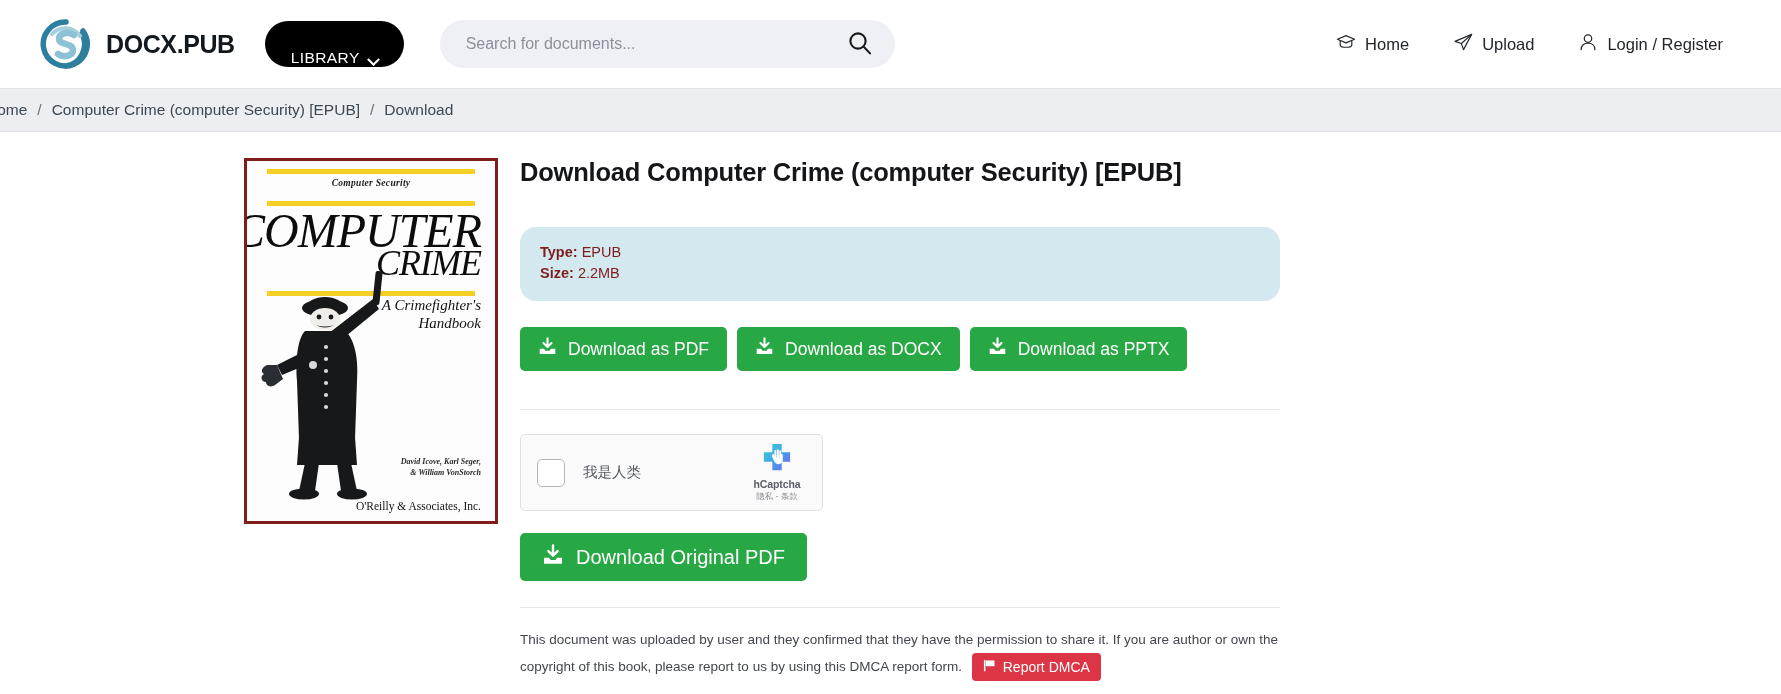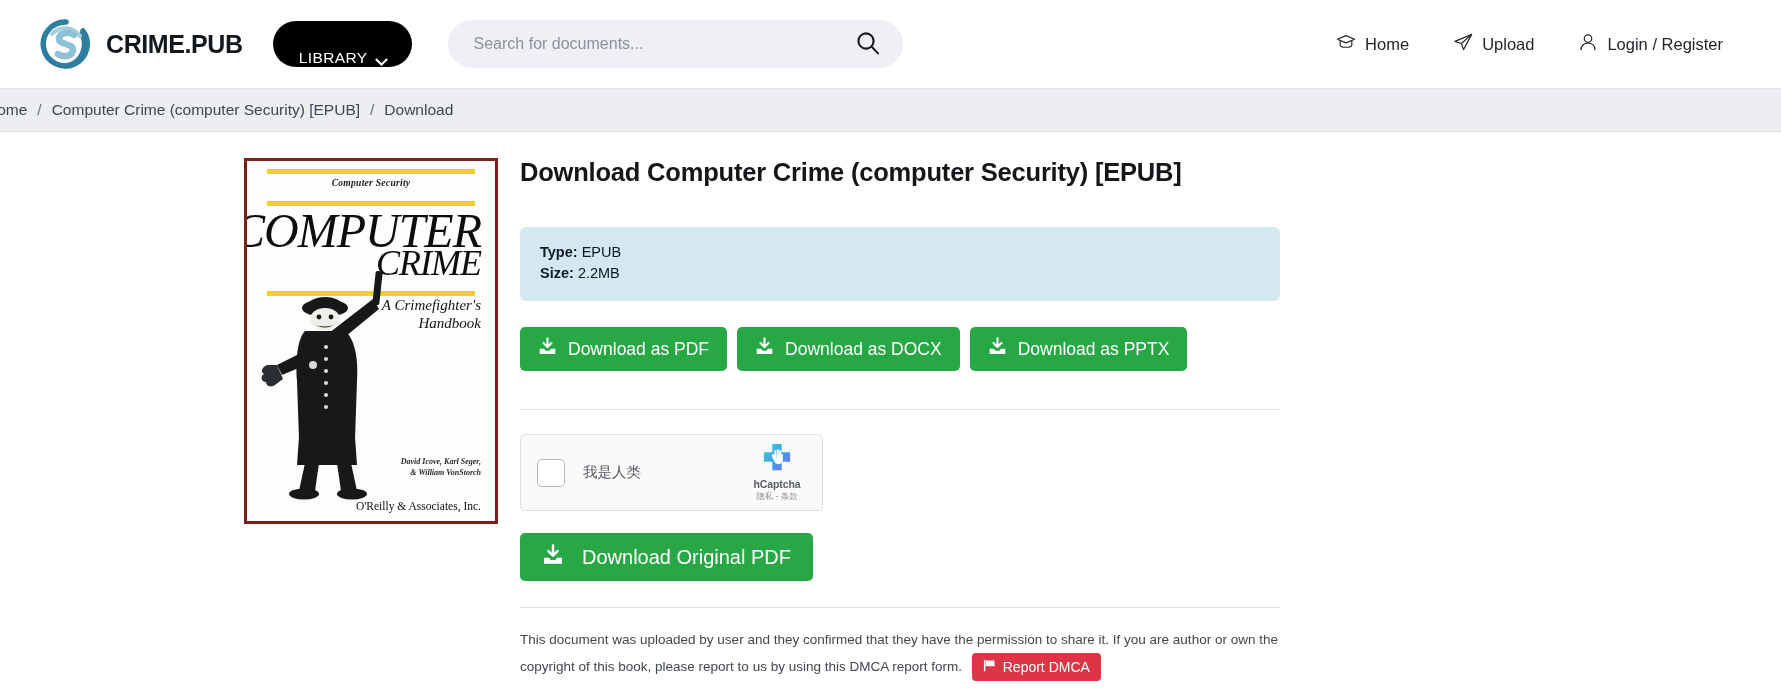--- a/index.html
+++ b/index.html
@@ -197,22 +197,22 @@
   .page-title {
     font-size: 25.5px;
     font-weight: bold;
     color: #141619;
     margin: 0 0 40px 0;
     letter-spacing: -0.2px;
   }
 
   .infobox {
     background: #d3e9ef;
-    color: #0f172a;
-    border-radius: 6px;
+    color: #7f1d1d;
+    border-radius: 16px;
     padding: 15px 20px 17px 20px;
     font-size: 14.5px;
     line-height: 1.45;
     margin-bottom: 26px;
   }
   .infobox b { font-weight: bold; }
 
   .btn-row { display: flex; gap: 10px; margin-bottom: 38px; }
   .gbtn {
     background: #28a745;
@@ -256,21 +256,21 @@
     color: #555a60;
     flex: 1;
   }
   .hc-brand { text-align: center; width: 66px; }
   .hc-name { font-size: 10.5px; color: #5a5f66; font-weight: bold; margin-top: 2px; letter-spacing: -0.1px;}
   .hc-links { font-size: 8.5px; color: #8b9096; margin-top: 1px; cursor: pointer;}
 
   .orig-btn {
     background: #28a745; color: #fff; border: none; border-radius: 5px;
     height: 48px; padding: 0 22px; font-size: 20px;
-    display: flex; align-items: center; gap: 18px; cursor: pointer;
+    display: flex; align-items: center; gap: 12px; cursor: pointer;
     font-family: "Liberation Sans", sans-serif; white-space: nowrap;
     margin-bottom: 26px;
   }
 
   .hr2 { border: none; border-top: 1px solid #e3e5e8; margin: 0 0 18px 0; }
 
   .disclaimer {
     font-size: 13.5px;
     color: #42474d;
     line-height: 2.0;
@@ -299,21 +299,21 @@
 
   <div class="brand">
     <span>
       <svg class="logo-mark" viewBox="0 0 52 52">
         <path d="M26 4 A22 22 0 1 0 43 13" fill="none" stroke="#2e7f9e" stroke-width="5.5" stroke-linecap="round"></path>
         <path d="M42 16 A22 22 0 0 1 26 48" fill="none" stroke="#2e7f9e" stroke-width="5.5" stroke-linecap="round"></path>
         <path d="M12 16 A18 18 0 0 1 40 18" fill="none" stroke="#a8cfdd" stroke-width="4" stroke-linecap="round"></path>
         <path d="M34 17 C28 13, 19 15, 19 21 C19 27, 33 25, 33 32 C33 38, 24 40, 18 36" fill="none" stroke="#8dc2d6" stroke-width="6.5" stroke-linecap="round" stroke-linejoin="round"></path>
       </svg>
     </span>
-    <span class="brand-name">CRIME.PUB</span>
+    <span class="brand-name">DOCX.PUB</span>
   </div>
 
   <button class="library-btn">
     <span>LIBRARY</span>
     <span class="chev"></span>
   </button>
 
   <div class="search-wrap">
     <input class="search-input" type="text" placeholder="Search for documents..." style="">
     <button class="search-btn">

